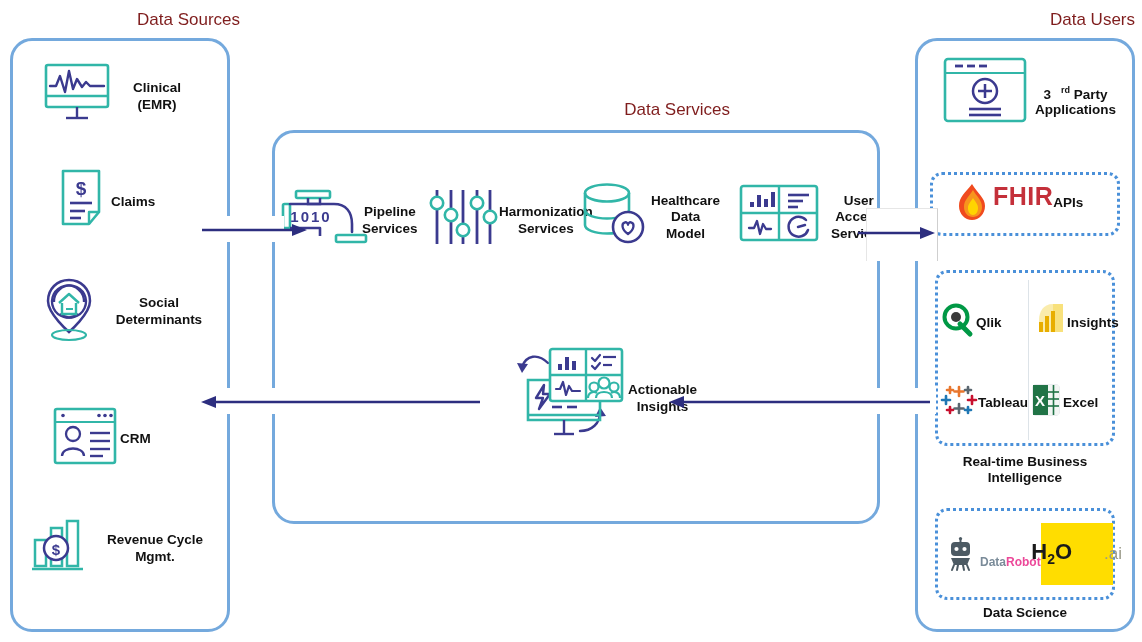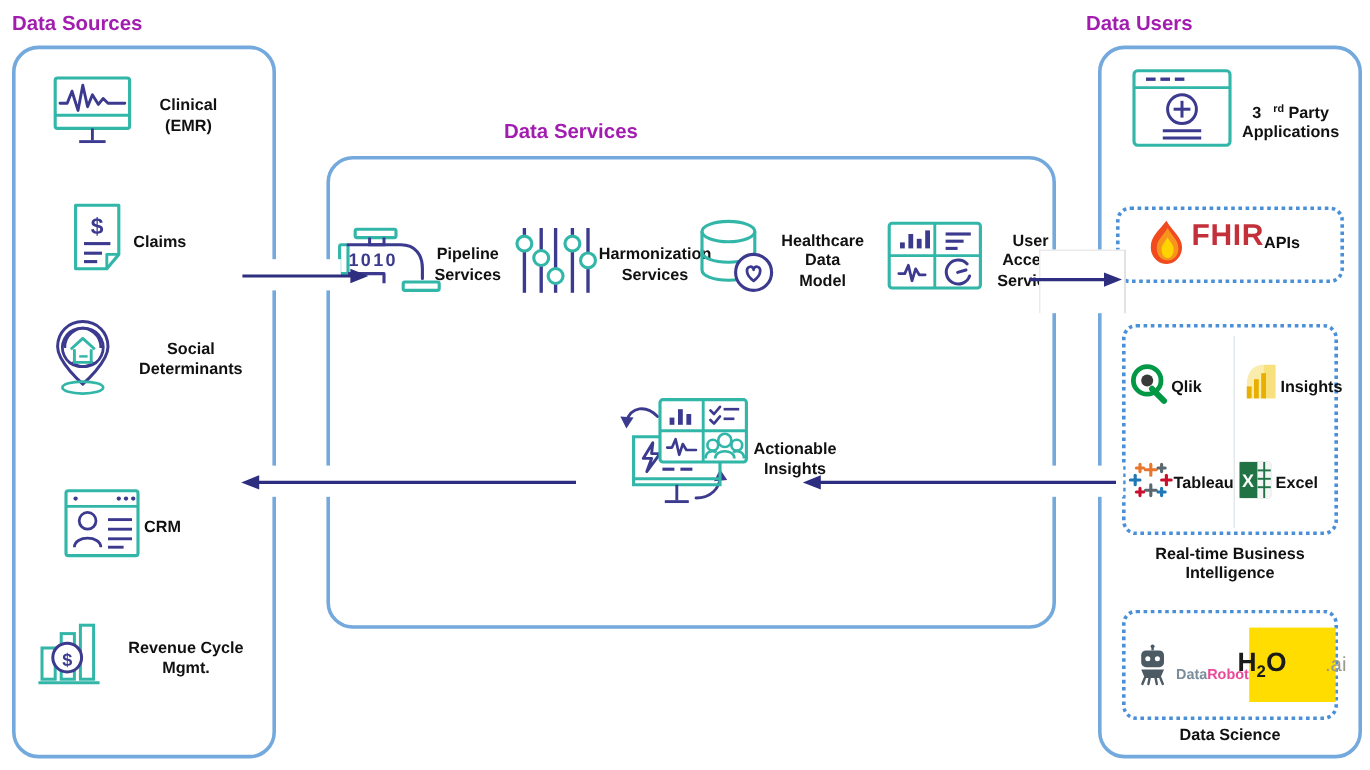--- a/index.html
+++ b/index.html
@@ -2,21 +2,21 @@
 <html><head>
 <meta charset="utf-8">
 <style>
   html,body{margin:0;padding:0;background:#ffffff;}
   body{width:1142px;height:642px;position:relative;overflow:hidden;
        font-family:"Liberation Sans", sans-serif;color:#111111;}
 
   .lbl{font-weight:bold;text-align:center;line-height:1.18;color:#111;}
 
   
-  .col-title{position:absolute;font-size:17px;font-weight:bold;text-align:left;color:#a21caf;}
+  .col-title{position:absolute;font-size:17px;font-weight:normal;text-align:right;color:#7f1d1d;}
 
   
   .panel{position:absolute;border:3px solid #74a9dd;border-radius:22px;background:#fff;box-sizing:border-box;}
 
   
   .dotted{position:absolute;border:3px dotted #4a90d9;border-radius:12px;background:#fff;box-sizing:border-box;}
 
   
   .node{position:absolute;display:flex;flex-direction:row;align-items:center;justify-content:flex-start;}
   .node .cap{font-size:13.5px;font-weight:bold;text-align:center;line-height:1.2;margin-top:7px;white-space:pre-line;}
@@ -56,21 +56,21 @@
       <path d="M44 44 H34 V56" fill="none" stroke="#31b6a8" stroke-width="2.4" stroke-linejoin="round"></path>
       <text x="26" y="27" font-family="'Liberation Sans',sans-serif" font-size="19" font-weight="bold" fill="#3b3a8f" text-anchor="middle">$</text>
       <line x1="15" y1="35" x2="37" y2="35" stroke="#3b3a8f" stroke-width="2.6"></line>
       <line x1="15" y1="43" x2="30" y2="43" stroke="#3b3a8f" stroke-width="2.6"></line>
       <line x1="15" y1="50" x2="26" y2="50" stroke="#3b3a8f" stroke-width="2.6"></line>
     </svg>
   </span>
   <span class="cap">Claims</span>
 </div>
 
-<div class="node" style="left:30px;top:260px;width:180px;">
+<div class="node" style="left:30px;top:272px;width:180px;">
   <span>
     <svg width="78" height="72" viewBox="0 0 78 72">
       <path d="M24 30 A16 16 0 1 1 30 42" fill="none" stroke="#3b3a8f" stroke-width="2.3"></path>
       <path d="M54 30 A16 16 0 1 0 48 42" fill="none" stroke="#3b3a8f" stroke-width="2.3"></path>
       <path d="M39 8 C27 8 18 17 18 29 C18 42 39 60 39 60 C39 60 60 42 60 29 C60 17 51 8 39 8 Z" fill="none" stroke="#3b3a8f" stroke-width="2.5"></path>
       <path d="M29 31 L39 22 L49 31" fill="none" stroke="#31b6a8" stroke-width="2.4" stroke-linejoin="round"></path>
       <path d="M32 31 V42 H46 V31" fill="none" stroke="#31b6a8" stroke-width="2.4"></path>
       <line x1="36" y1="37" x2="43" y2="37" stroke="#31b6a8" stroke-width="2"></line>
       <ellipse cx="39" cy="63" rx="17" ry="5" fill="none" stroke="#31b6a8" stroke-width="2.2"></ellipse>
     </svg>
@@ -184,21 +184,21 @@
       <polyline points="22,46 27,46 30,39 33,52 36,42 39,47 44,47" fill="none" stroke="#3b3a8f" stroke-width="2.3" stroke-linejoin="round" stroke-linecap="round"></polyline>
 
       <path d="M79 38 A10 10 0 1 0 81 48" fill="none" stroke="#3b3a8f" stroke-width="2.5" stroke-linecap="round"></path>
       <line x1="71" y1="45" x2="78" y2="43" stroke="#3b3a8f" stroke-width="2.5" stroke-linecap="round"></line>
     </svg>
   </span>
   <span class="cap">User Access
 Services</span>
 </div>
 
-<div class="node" style="left:500px;top:329px;width:128px;">
+<div class="node" style="left:500px;top:345px;width:128px;">
   <span>
     <svg width="128" height="100" viewBox="0 0 128 100">
 
       <path d="M48 18 C38 8 26 10 22 22" fill="none" stroke="#3b3a8f" stroke-width="2.4" stroke-linecap="round"></path>
       <polygon points="22,28 17,18 28,19" fill="#3b3a8f"></polygon>
 
       <path d="M80 86 C92 86 100 78 100 68" fill="none" stroke="#3b3a8f" stroke-width="2.4" stroke-linecap="round"></path>
       <polygon points="100,62 95,72 106,71" fill="#3b3a8f"></polygon>
 
       <path d="M28 35 H100 V75 H28 Z" fill="none" stroke="#31b6a8" stroke-width="2.6"></path>

